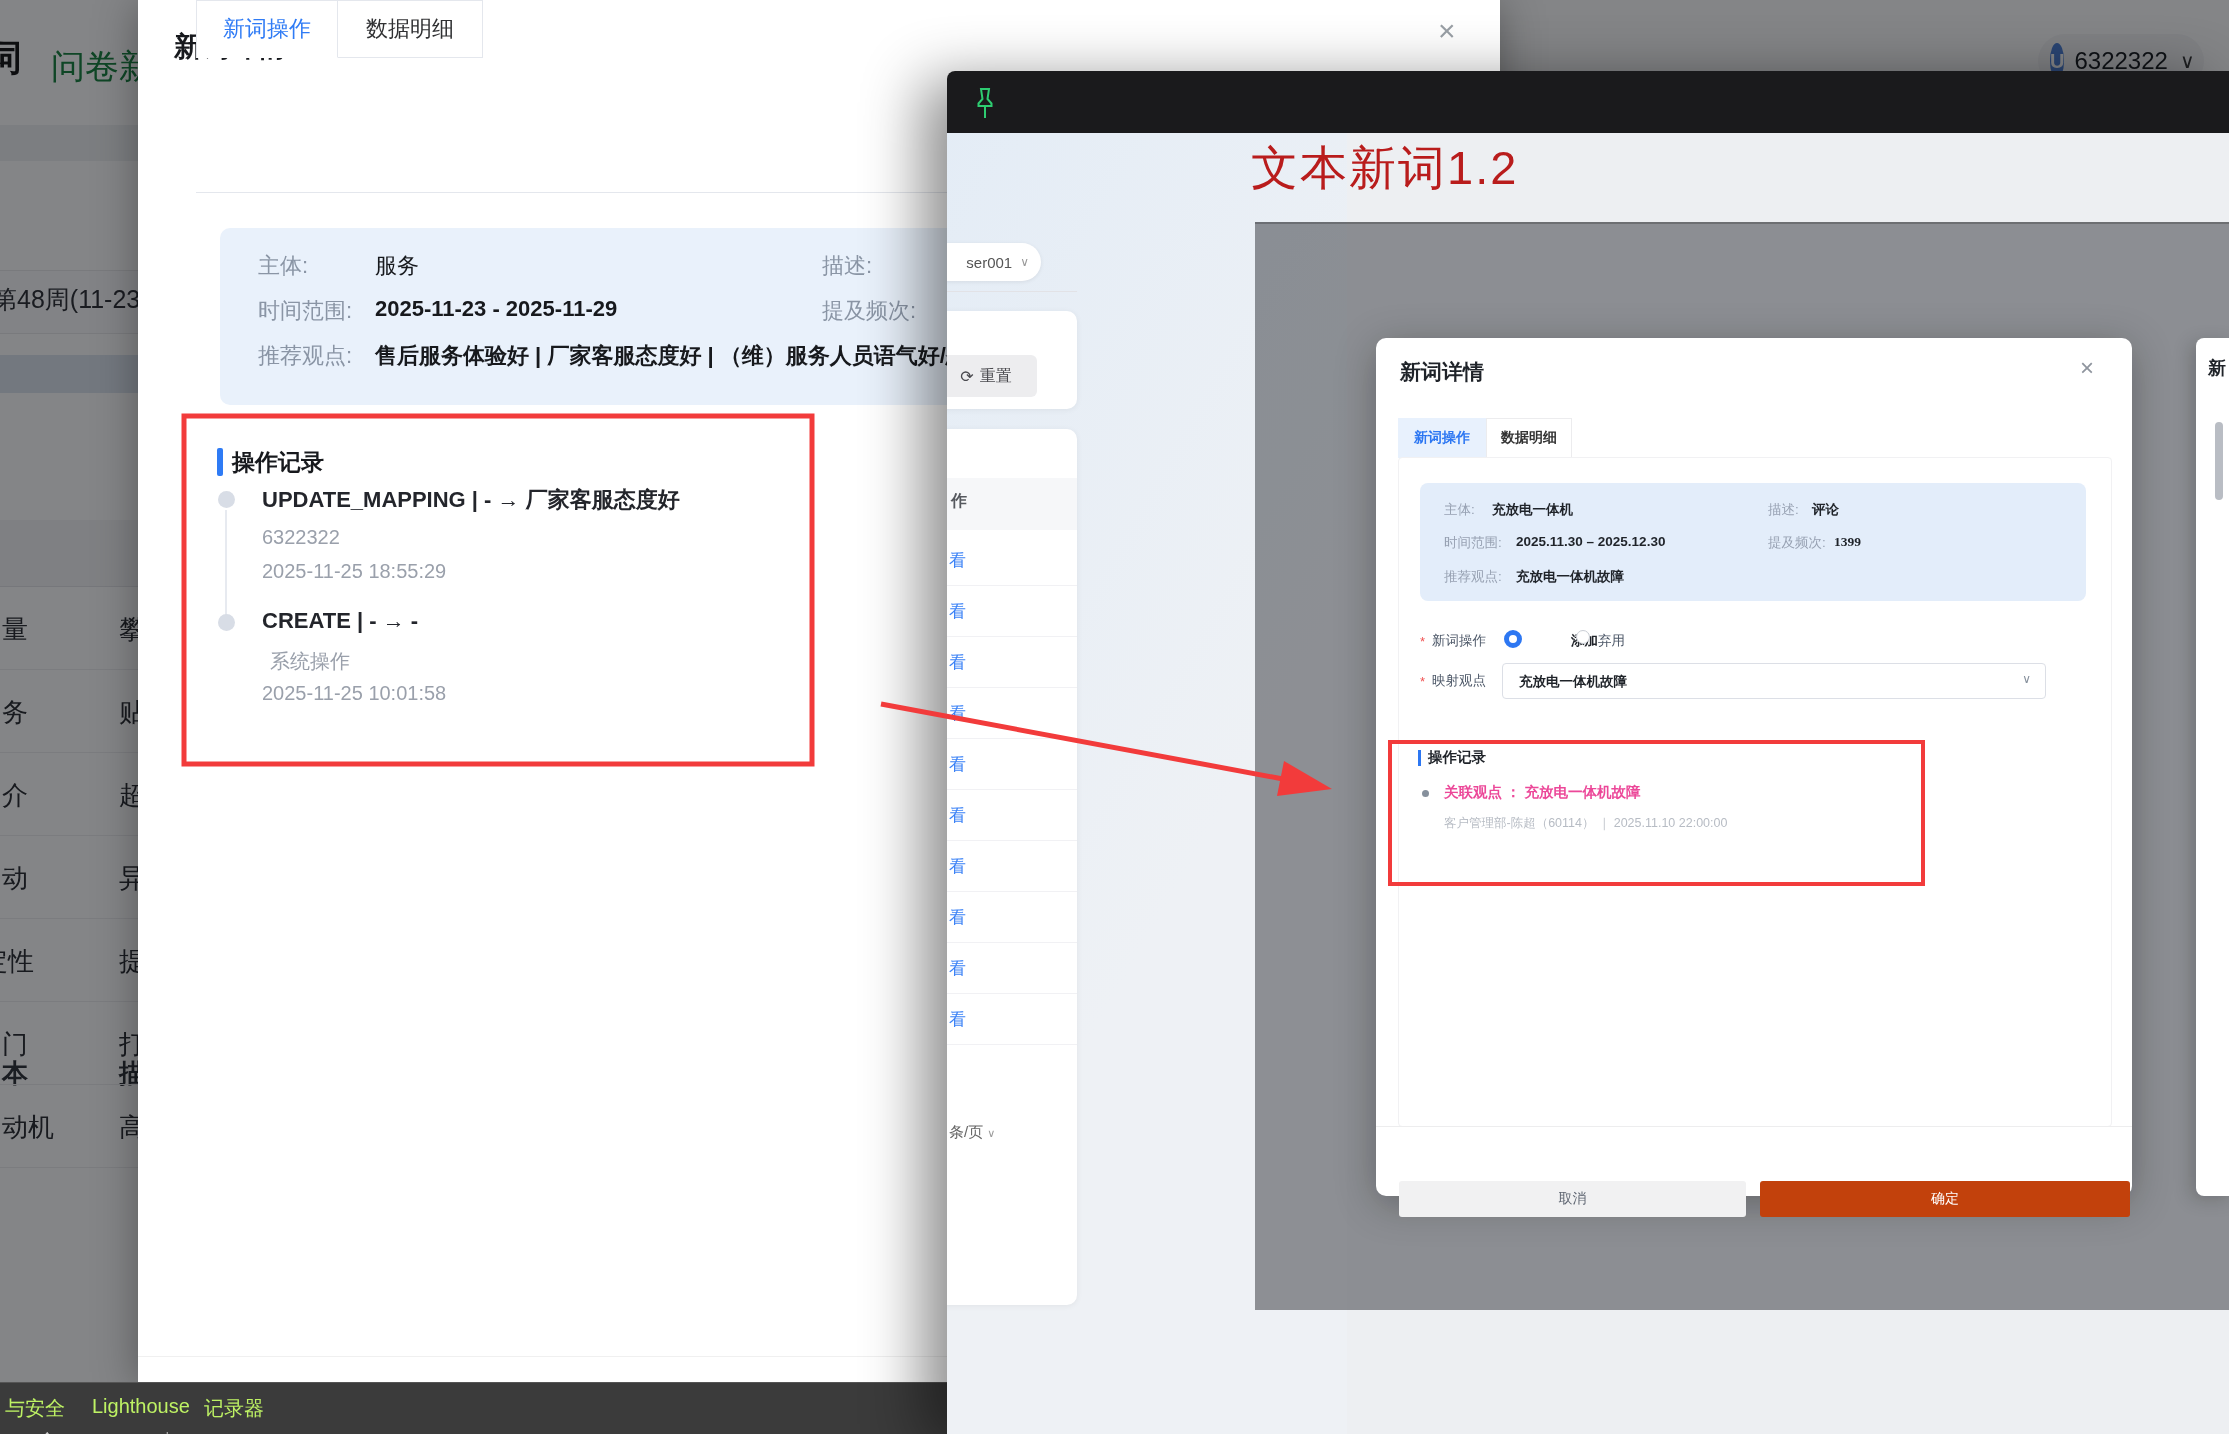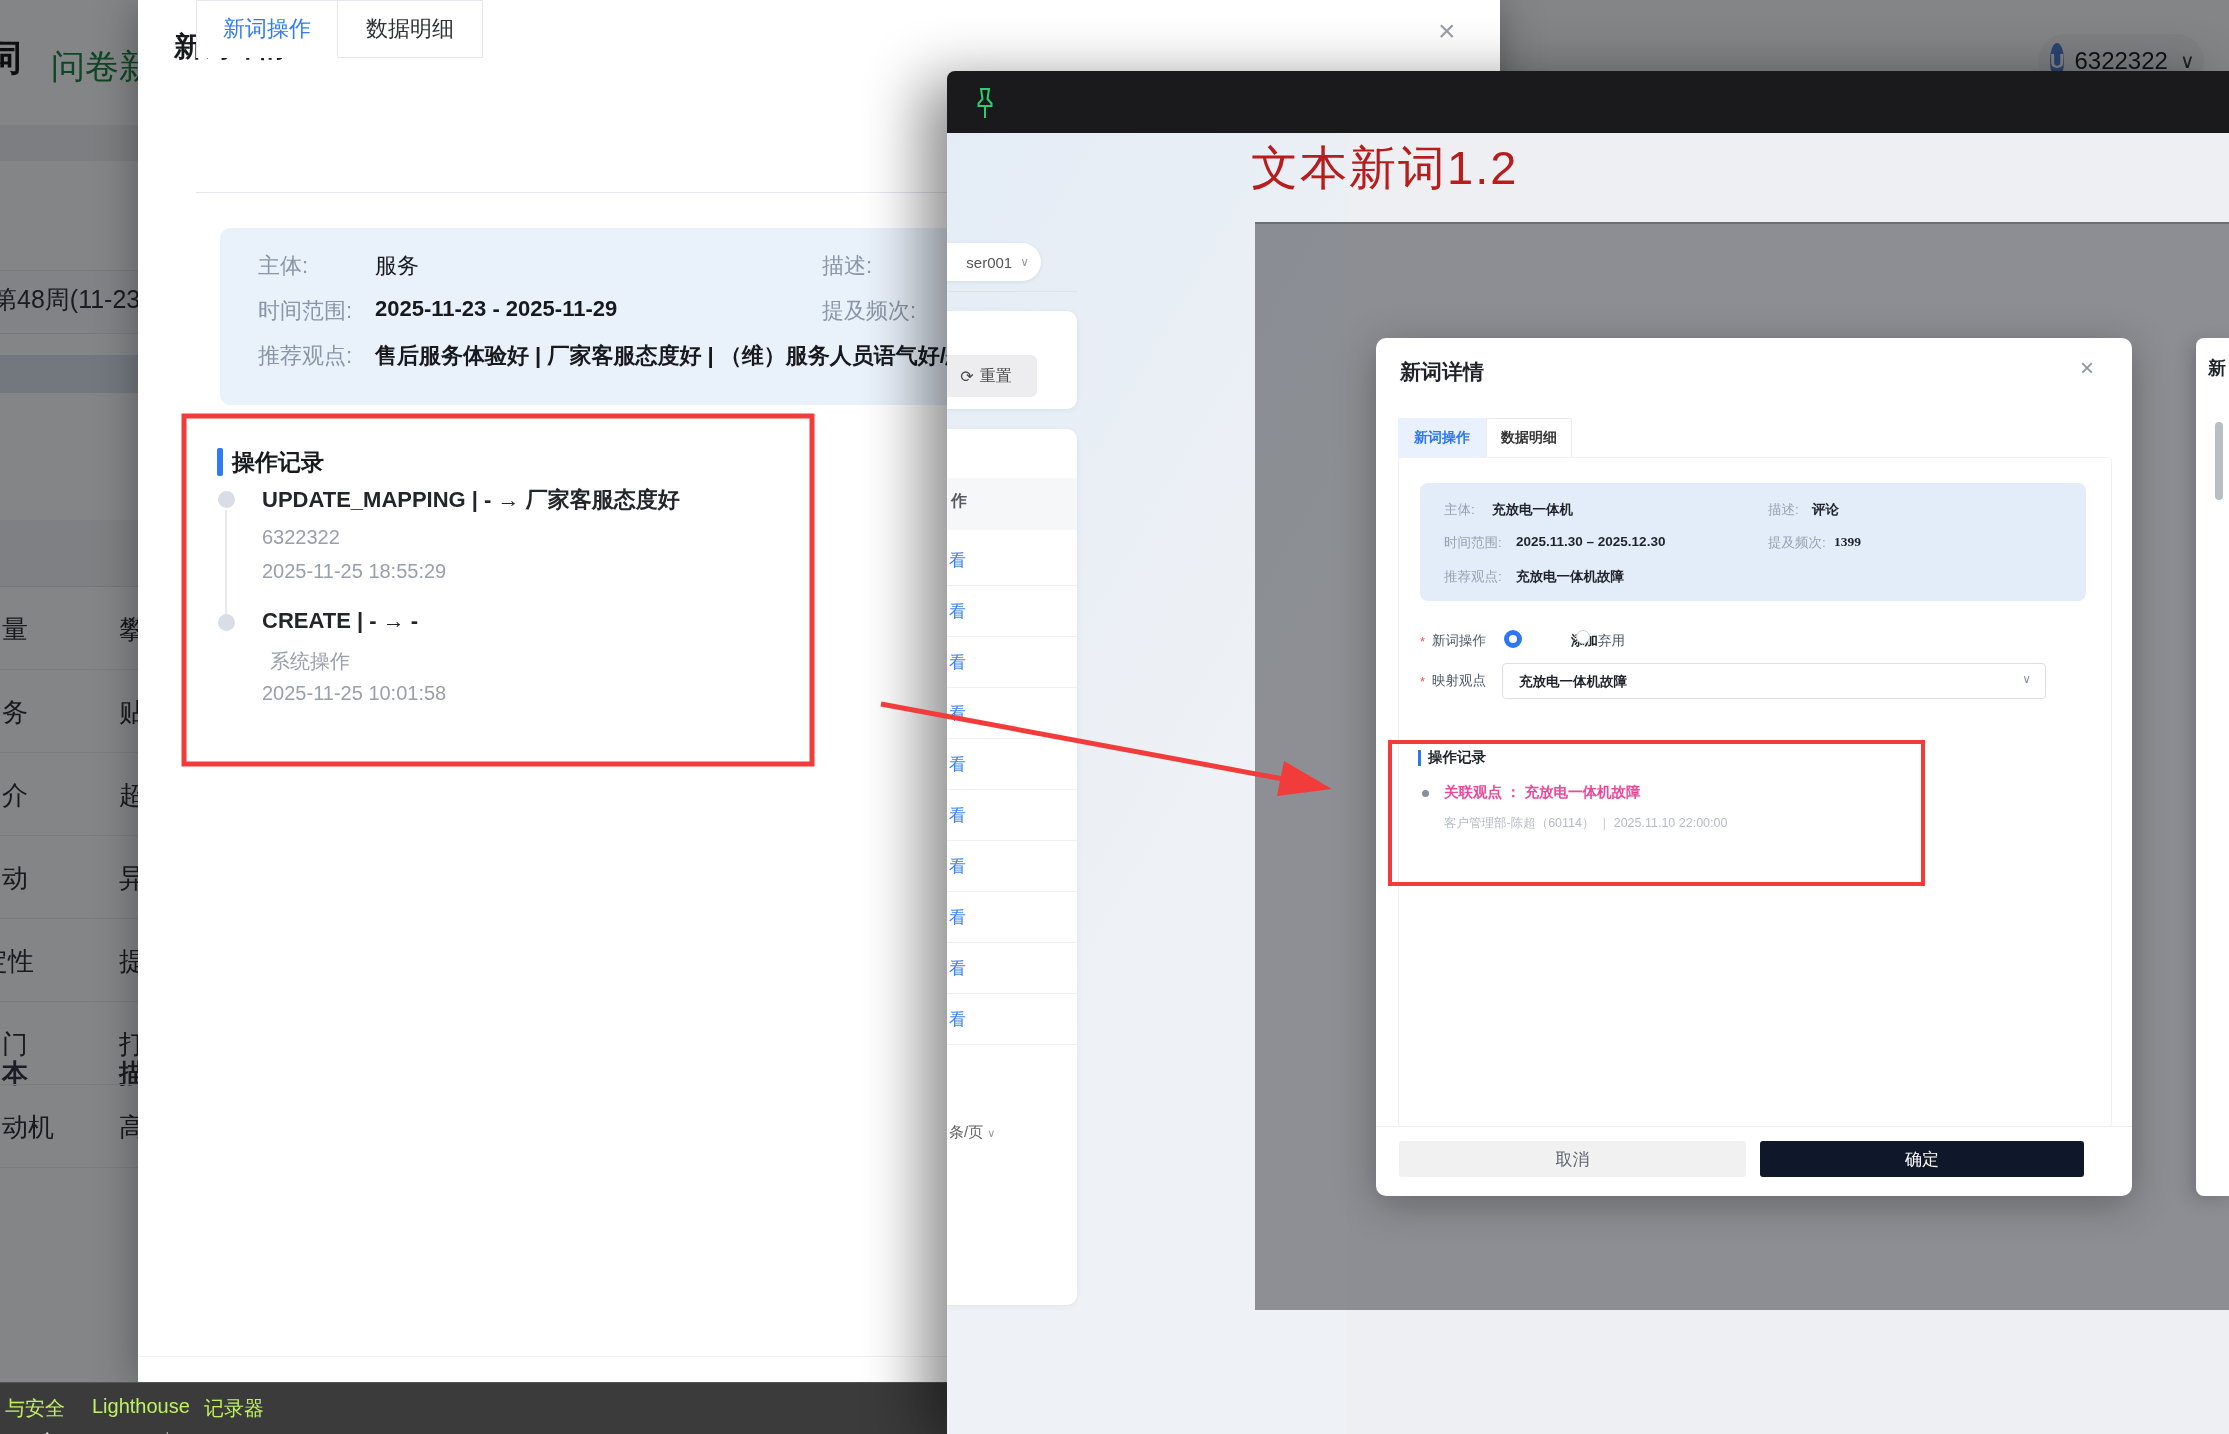--- a/index.html
+++ b/index.html
@@ -101,24 +101,24 @@
   .radio-on{position:absolute;width:8px;height:8px;border-radius:50%;background:#fff;border:5px solid #2d77f2;}
   .radio-off{position:absolute;width:14px;height:14px;border-radius:50%;background:#fff;border:1.5px solid #c9cdd4;box-sizing:border-box;}
   .id-select{left:126px;top:325px;width:544px;height:36px;border:1px solid #dcdfe6;border-radius:4px;
              background:#fff;box-sizing:border-box;}
   .id-sec-bar{left:42px;top:412px;width:3px;height:16px;background:#2d77f2;}
   .id-sec-title{left:52px;top:410px;font-size:14.5px;font-weight:bold;color:#1f2329;}
   .id-dot{left:46px;top:452px;width:7px;height:7px;border-radius:50%;background:#86909c;}
   .id-rec{left:68px;top:445px;font-size:14.5px;font-weight:bold;color:#ec4899;}
   .id-rec-meta{left:68px;top:477px;font-size:12.5px;color:#b7bcc4;}
   .id-footline{left:0;top:788px;width:756px;height:1px;background:#ededee;}
-  .id-btn{position:absolute;top:803px;height:36px;border-radius:3px;display:flex;align-items:center;
-          justify-content:center;font-size:17px;}
+  .id-btn{position:absolute;top:843px;height:36px;border-radius:3px;display:flex;align-items:center;
+          justify-content:center;font-size:14px;}
   .id-btn.cancel{left:23px;width:347px;background:#f1f1f2;color:#5f6672;}
-  .id-btn.ok{left:384px;width:324px;background:#0f172a;color:#fff;}
+  .id-btn.ok{left:384px;width:370px;background:#c2410c;color:#fff;}
   .sliver{left:1249px;top:205px;width:40px;height:858px;background:#fff;border-radius:8px 0 0 8px;
           box-shadow:-6px 4px 18px rgba(0,0,0,0.18);}
   .sliver-txt{left:12px;top:18px;font-size:18px;font-weight:bold;color:#1f2329;}
   .sliver-thumb{left:19px;top:84px;width:8px;height:78px;background:#b9bdc4;border-radius:4px;}
 
   .annot{position:absolute;inset:0;z-index:50;pointer-events:none;}
 </style>
 </head>
 <body>
 

